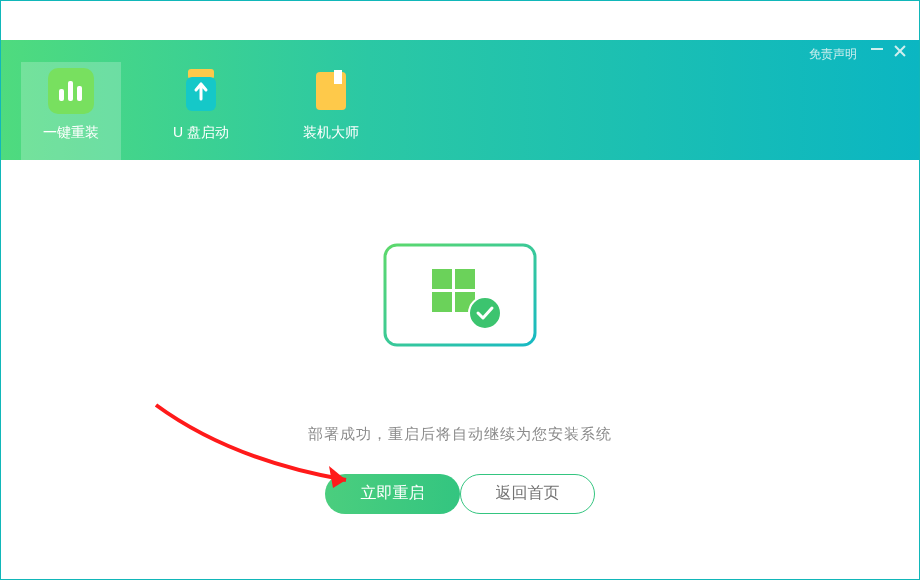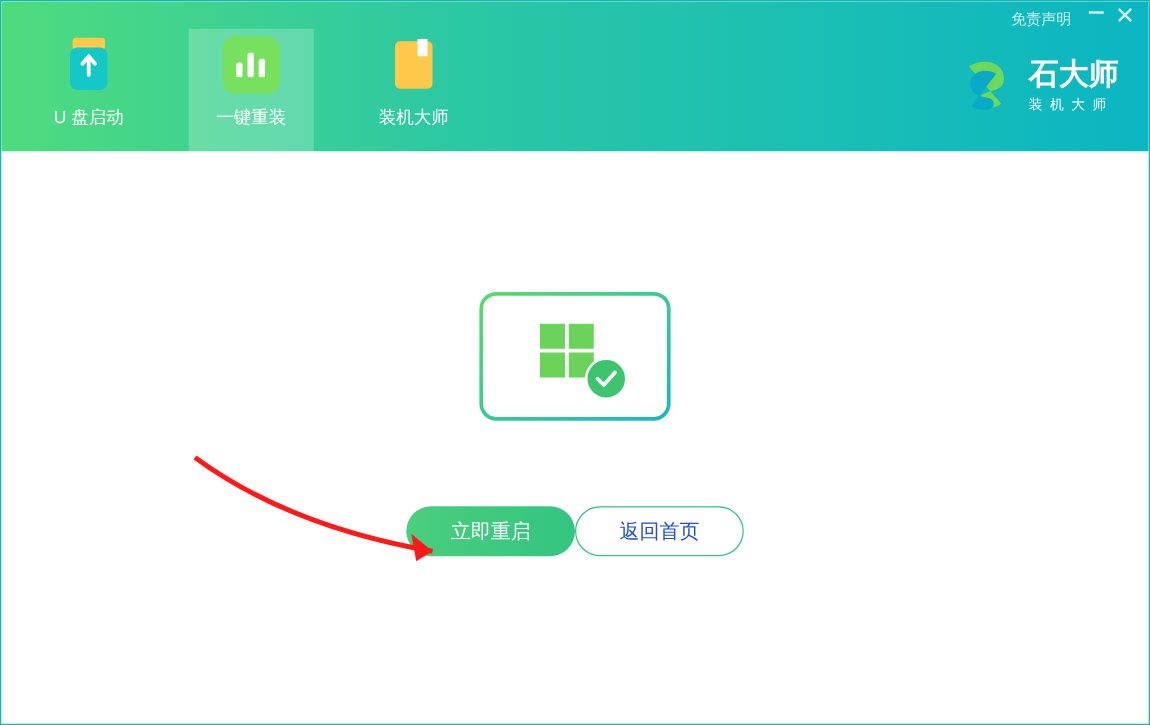--- a/index.html
+++ b/index.html
@@ -11,20 +11,21 @@
   overflow: hidden;
   border: 1px solid #11b7b9;
 }
 .header {
   height: 120px;
   background: linear-gradient(90deg, #4fdb7e 0%, #2bc8a4 40%, #0bb6c2 100%);
   display: flex;
   align-items: stretch;
   position: relative;
   padding-top: 22px;
+  margin-top: 39px;
 }
 .disclaimer {
   position: absolute;
   right: 62px;
   top: 6px;
   font-size: 12px;
   color: #cfefef;
   cursor: pointer;
 }
 .win-min {
@@ -138,87 +139,75 @@
   justify-content: center;
   cursor: pointer;
   box-sizing: border-box;
 }
 .btn-primary {
   background: linear-gradient(90deg, #4bce7e 0%, #33c580 100%);
   color: #fff;
 }
 .btn-outline {
   border: 1px solid #34c580;
-  color: #1d4ed8;
+  color: #737373;
   background: #fff;
 }
 .arrow {
   position: absolute;
   left: 150px;
   top: 240px;
   width: 220px;
   height: 100px;
   pointer-events: none;
 }
 </style>
 </head>
 <body>
 
 <div class="header">
   <span class="disclaimer">免责声明</span>
   <div class="win-min"></div>
   <div class="win-close"></div>
 
   <div class="nav">
+    <div class="nav-item active">
+      <div class="nav-icon" style="background:#78e05f;">
+        <svg width="26" height="20" viewBox="0 0 26 20">
+          <rect x="1" y="8" width="5" height="12" rx="2" fill="#fff"></rect>
+          <rect x="10" y="0" width="5" height="20" rx="2" fill="#fff"></rect>
+          <rect x="19" y="5" width="5" height="15" rx="2" fill="#fff"></rect>
+        </svg>
+      </div>
+      <span class="nav-label">一键重装</span>
+    </div>
+
     <div class="nav-item">
       <div class="nav-icon">
         <svg width="38" height="44" viewBox="0 0 38 44">
           <rect x="6" y="0" width="26" height="10" rx="3" fill="#fec94a"></rect>
           <rect x="4" y="8" width="30" height="34" rx="6" fill="#15c8c8"></rect>
           <path d="M19 15 L19 30 M19 15 L14 21 M19 15 L24 21" stroke="#fff" stroke-width="3" stroke-linecap="round" stroke-linejoin="round" fill="none"></path>
         </svg>
       </div>
       <span class="nav-label">U 盘启动</span>
-    </div>
-
-    <div class="nav-item active">
-      <div class="nav-icon" style="background:#78e05f;">
-        <svg width="26" height="20" viewBox="0 0 26 20">
-          <rect x="1" y="8" width="5" height="12" rx="2" fill="#fff"></rect>
-          <rect x="10" y="0" width="5" height="20" rx="2" fill="#fff"></rect>
-          <rect x="19" y="5" width="5" height="15" rx="2" fill="#fff"></rect>
-        </svg>
-      </div>
-      <span class="nav-label">一键重装</span>
     </div>
 
     <div class="nav-item">
       <div class="nav-icon">
         <svg width="34" height="42" viewBox="0 0 34 42">
           <rect x="2" y="2" width="30" height="38" rx="4" fill="#fec94a"></rect>
           <rect x="20" y="0" width="8" height="14" fill="#fff"></rect>
           <path d="M24 14 L20 9 L28 9 Z" fill="#fff"></path>
         </svg>
       </div>
       <span class="nav-label">装机大师</span>
     </div>
   </div>
 
-  <div class="brand">
-    <div class="brand-logo">
-      <svg width="48" height="48" viewBox="0 0 48 48">
-        <path d="M10 8 C24 0 40 6 38 20 C36 30 22 26 18 34 C14 42 28 44 36 38" stroke="none" fill="#6ed85a"></path>
-        <path d="M32 14 C22 8 8 14 12 26 C16 36 30 30 30 38 C30 44 18 44 12 40" stroke="none" fill="#0aa8c9"></path>
-      </svg>
-    </div>
-    <div class="brand-text">
-      <span class="brand-title">石大师</span>
-      <span class="brand-sub">装机大师</span>
-    </div>
-  </div>
 </div>
 
 <div class="main">
   <div class="monitor-wrap">
     <svg width="180" height="150" viewBox="0 0 180 150">
       <defs>
         <linearGradient id="mg" x1="0" y1="0" x2="1" y2="1">
           <stop offset="0%" stop-color="#5dd96b"></stop>
           <stop offset="100%" stop-color="#17b9c4"></stop>
         </linearGradient>
@@ -231,20 +220,21 @@
         <rect x="23" y="0" width="20" height="20" fill="#6bd25a"></rect>
         <rect x="0" y="23" width="20" height="20" fill="#6bd25a"></rect>
         <rect x="23" y="23" width="20" height="20" fill="#6bd25a"></rect>
       </g>
       <circle cx="115" cy="78" r="16" fill="#3cc46f"></circle>
       <circle cx="115" cy="78" r="16" fill="none" stroke="#fff" stroke-width="2"></circle>
       <path d="M108 78 L113 83 L122 73" stroke="#fff" stroke-width="3" fill="none" stroke-linecap="round" stroke-linejoin="round"></path>
     </svg>
   </div>
 
+  <div class="success-text">部署成功，重启后将自动继续为您安装系统</div>
 
   <div class="button-row">
     <div class="btn btn-primary">立即重启</div>
     <div class="btn btn-outline">返回首页</div>
   </div>
 
   <svg class="arrow" viewBox="0 0 220 100">
     <path d="M5 5 Q 80 60 195 80" stroke="#ff1a1a" stroke-width="4" fill="none"></path>
     <path d="M195 80 L178 66 L182 88 Z" fill="#ff1a1a"></path>
   </svg>

